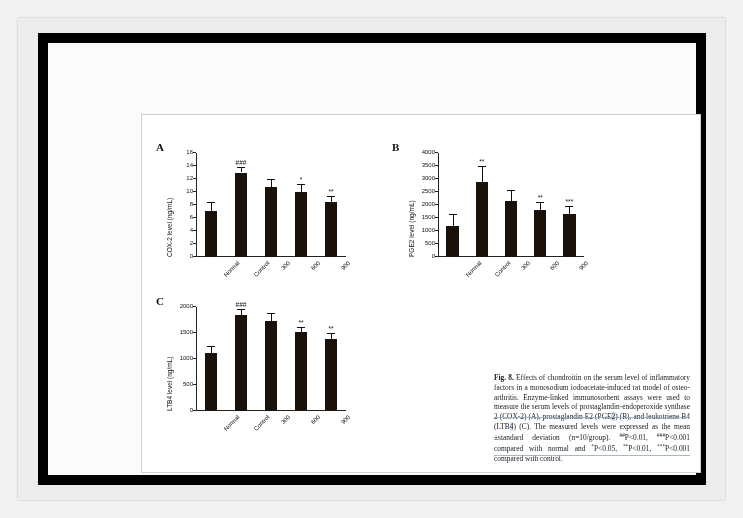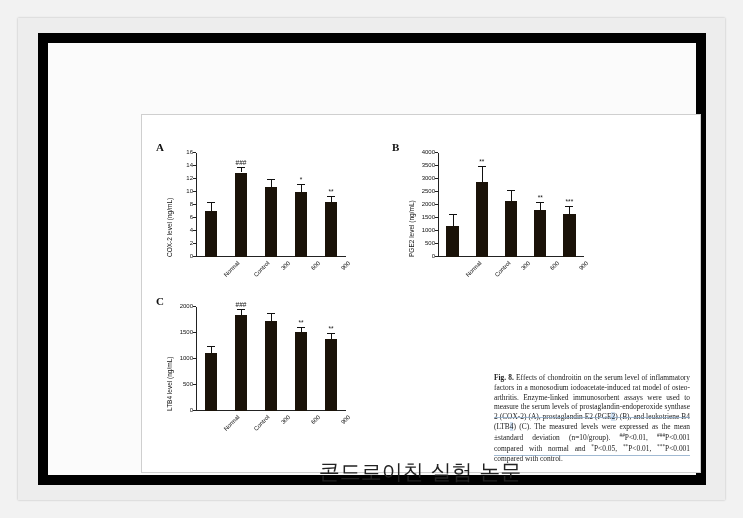--- a/index.html
+++ b/index.html
@@ -237,15 +237,14 @@
         </div>
 
       <div class="fig-caption">
         <b>Fig. 8.</b>
         <span> Effects of chondroitin on the serum level of inflammatory factors in a monosodium iodoacetate-induced rat model of osteo-arthritis. Enzyme-linked immunosorbent assays were used to measure the serum levels of prostaglandin-endoperoxide synthase 2 (COX-2) (A), prostaglandin E2 (PGE</span><span class="hl">2</span><span>) (B), and leukotriene B4 (LTB</span><span class="hl">4</span><span>) (C). The measured levels were expressed as the mean ±standard deviation (n=10/group). </span><sup>##</sup><span>P&lt;0.01, </span><sup>###</sup><span>P&lt;0.001 compared with normal and </span><sup>*</sup><span>P&lt;0.05, </span><sup>**</sup><span>P&lt;0.01, </span><sup>***</sup><span>P&lt;0.001 compared with control.</span>
       </div>
       <div class="strike" style="left:352px;top:302px;width:196px;"></div>
       <div class="strike" style="left:352px;top:340px;width:196px;"></div>
     </div>
 
-    <div class="caption-ko">콘드로이친 실험 논문</div>
   </div>
 </div>
 
 </body></html>

